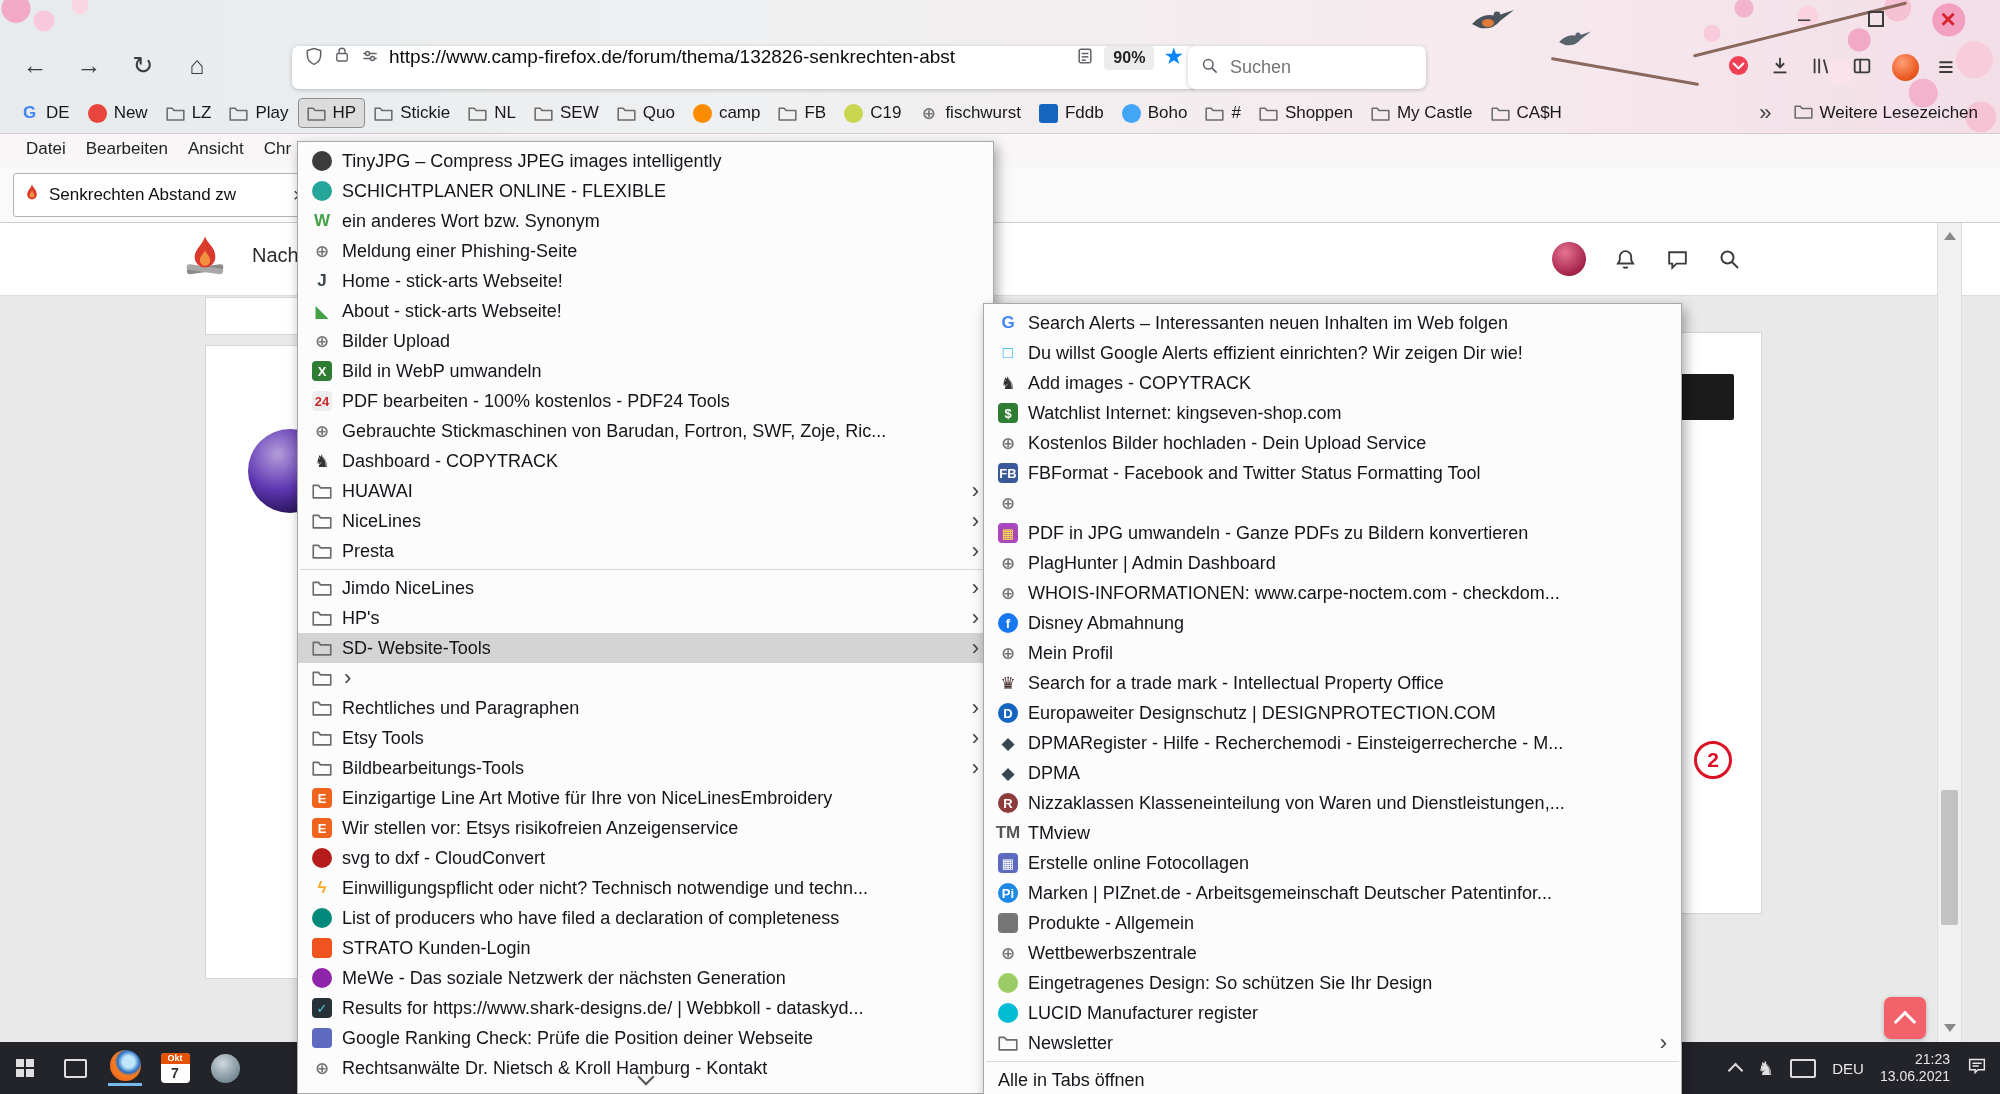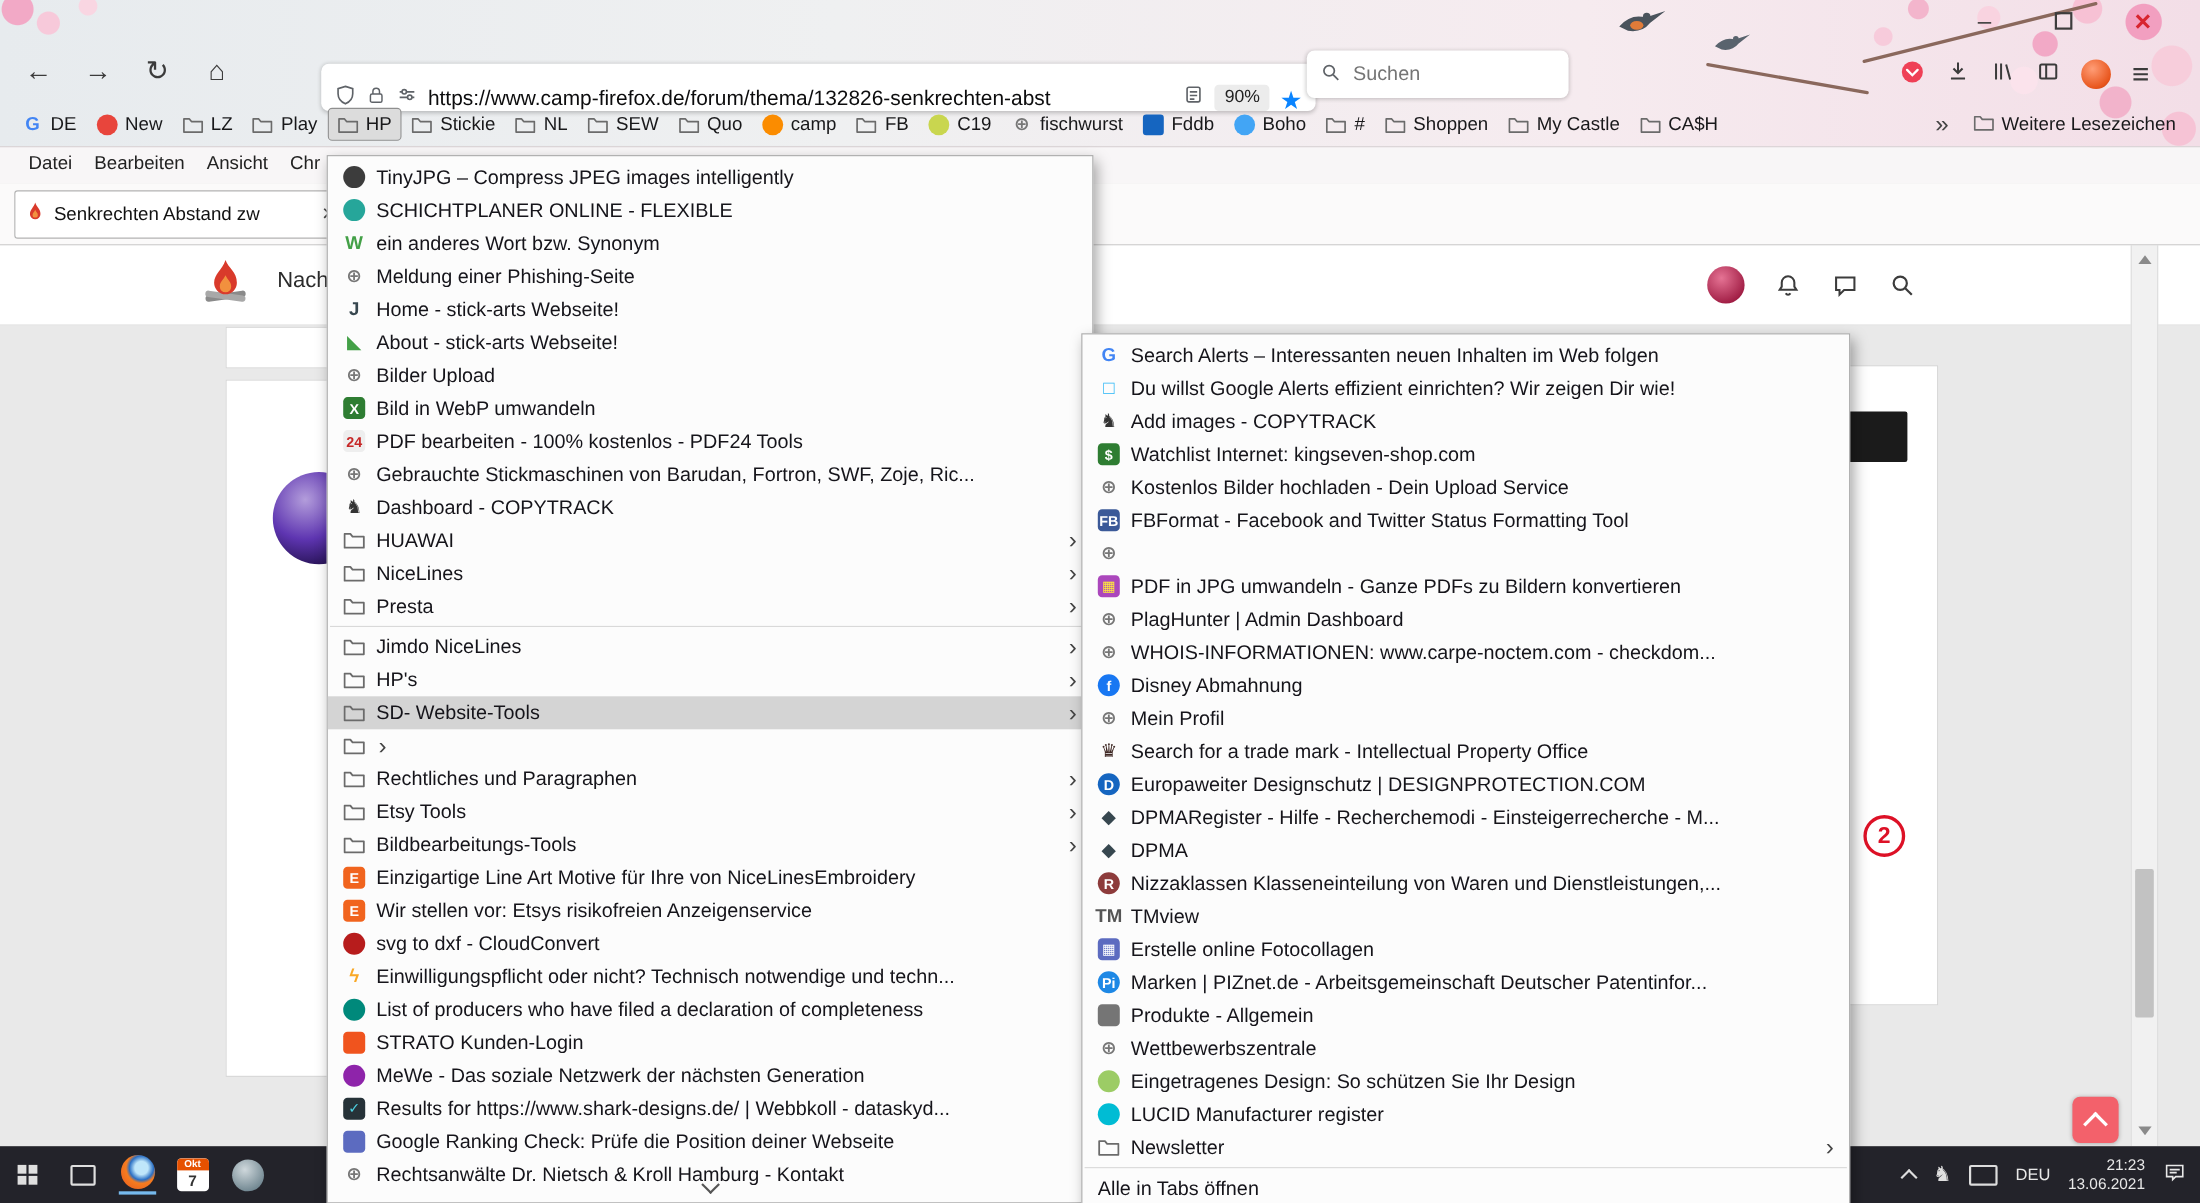--- a/index.html
+++ b/index.html
@@ -26,24 +26,24 @@
     radial-gradient(circle at 40% 8%,#f9d6e2 0 8px,transparent 9px)}
   .branch{position:absolute;background:#8a685c;height:3px;border-radius:2px;pointer-events:none}
   .bird{position:absolute;pointer-events:none}
   .win-controls{position:absolute;top:2px;right:36px;display:flex;gap:40px;align-items:center;height:34px;z-index:4}
   .wc{width:32px;text-align:center;font-size:22px;color:#3d3d3d;cursor:default;line-height:30px}
   .wc.close{font-size:26px;color:#d8242f;font-weight:bold}
   .restore-box{width:12px;height:12px;border:2px solid #3d3d3d;display:inline-block;margin-top:8px}
   
   .nav-left{position:absolute;left:14px;top:44px;display:flex;gap:12px;align-items:center;z-index:3}
   .nav-btn{width:42px;height:42px;display:flex;align-items:center;justify-content:center;font-size:25px;color:#3b3b3b;border-radius:5px}
-  .urlbar{position:absolute;left:292px;top:58px;width:880px;height:43px;background:#fff;border-radius:7px;
-    box-shadow:0 1px 4px rgba(0,0,0,.22);display:flex;align-items:flex-end;padding:0 12px;gap:9px;z-index:3}
+  .urlbar{position:absolute;left:292px;top:46px;width:880px;height:43px;background:#fff;border-radius:7px;
+    box-shadow:0 1px 4px rgba(0,0,0,.22);display:flex;align-items:flex-start;padding:0 12px;gap:9px;z-index:3}
   .url-text{font-size:19px;color:#0c0c0d;white-space:nowrap;overflow:hidden;flex:1}
-  .zoom-badge{font-size:16px;color:#222;background:#ececec;border-radius:4px;padding:3px 9px;font-weight:normal}
+  .zoom-badge{font-size:16px;color:#222;background:#ececec;border-radius:4px;padding:3px 9px;font-weight:bold}
   .star{font-size:23px;color:#0a84ff;line-height:20px}
   .searchbar{position:absolute;left:1188px;top:46px;width:214px;height:43px;background:#fff;border-radius:7px;
     box-shadow:0 1px 4px rgba(0,0,0,.22);display:flex;align-items:center;padding:0 12px;gap:9px;z-index:3}
   .search-input{border:none;outline:none;background:transparent;font-size:18px;color:#555;width:150px;
     font-family:"Liberation Sans","DejaVu Sans",sans-serif}
   .nav-right{position:absolute;right:46px;top:46px;height:43px;display:flex;align-items:center;gap:19px;z-index:3}
   .acct{width:27px;height:27px;border-radius:50%;background:radial-gradient(circle at 38% 32%,#ff9d76,#e8551c 70%,#b03a10)}
   .burger{font-size:27px;color:#3b3b3b}
   
   .bookmarks-toolbar{position:absolute;left:0;right:0;top:94px;height:38px;display:flex;align-items:center;

